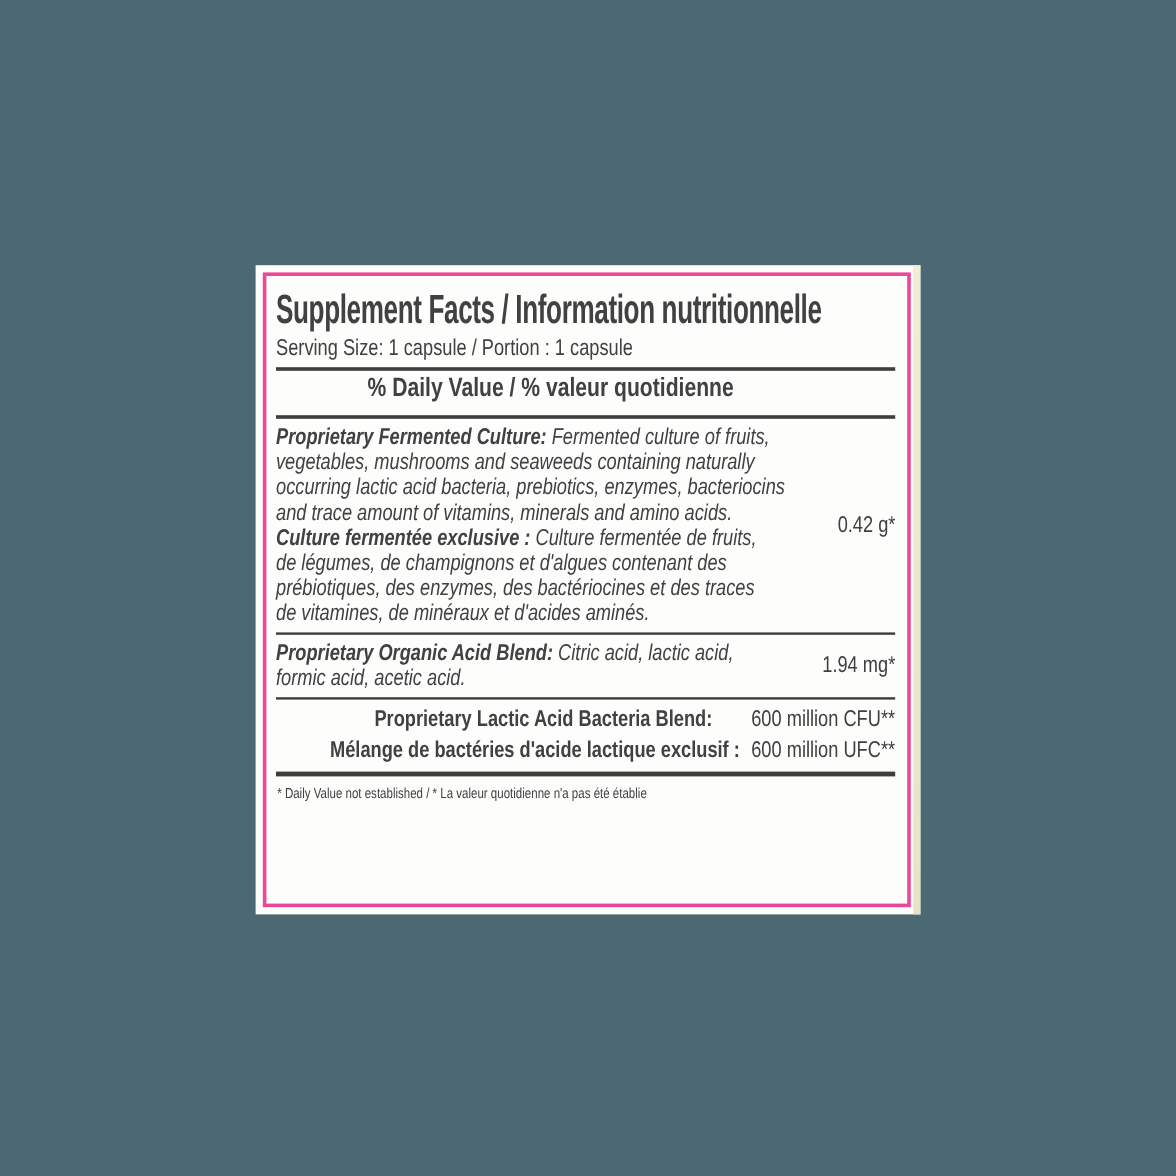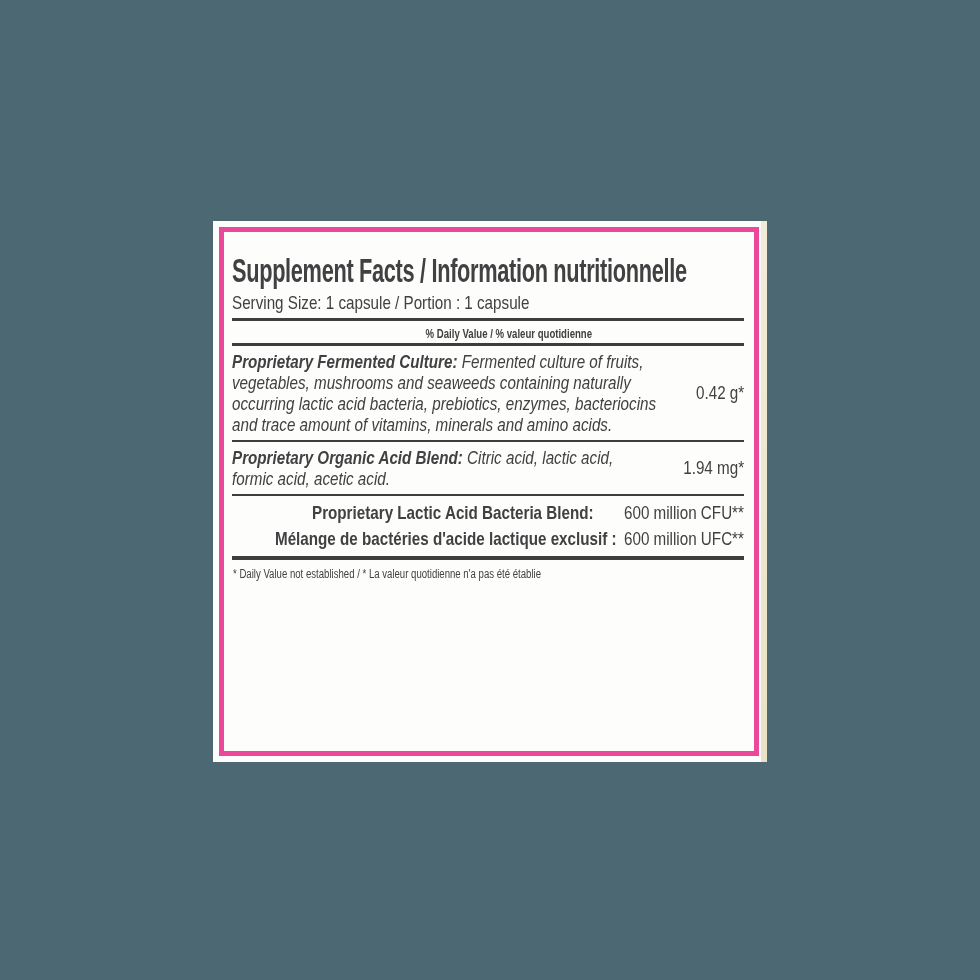--- a/index.html
+++ b/index.html
@@ -32,22 +32,22 @@
     width: 6px;
     height: 100%;
     background: linear-gradient(180deg, #f1ecd8 0%, #e9e2c6 100%);
   }
   .bordered {
     position: absolute;
     left: 6px;
     top: 6px;
     right: 8px;
     bottom: 6px;
-    border: 5px solid #ec4899;
-    padding: 20px 10px 4px 8px;
+    border: 3px solid #ec4899;
+    padding: 10px 10px 4px 8px;
     box-sizing: border-box;
     color: #414042;
     overflow: hidden;
   }
   
   .cxt {
     display: inline-block;
     transform: scaleX(0.64);
     transform-origin: 0 50%;
     white-space: nowrap;
@@ -76,25 +76,25 @@
     white-space: nowrap;
   }
   h1 { margin: 0 0 3px 0; padding: 0; font-size: 34px; line-height: 36px; }
   .serving { font-size: 19px; line-height: 23px; }
   .rule { background: #3f3e3e; }
   .rule.thick  { height: 3px; margin-top: 4px; }
   .rule.med    { height: 3px; }
   .rule.thin   { height: 2px; }
   .rule.thick2 { height: 3.5px; margin-top: 2px; }
   .dv-row {
-    text-align: center;
+    text-align: left;
     font-weight: bold;
-    font-size: 12px;
+    font-size: 22px;
     line-height: 27px;
-    height: 22px;
+    height: 37px;
   }
   .row {
     position: relative;
     padding: 5px 0;
   }
   .para {
     margin: 0;
     font-size: 19px;
     line-height: 21px;
     font-style: italic;
@@ -152,20 +152,26 @@
       <div class="dv-row"><span class="cxr">% Daily Value / % valeur quotidienne</span></div>
 
       <div class="rule med"></div>
 
       <section class="row">
         <p class="para">
             <span class="cx"><b>Proprietary Fermented Culture:</b><span> Fermented culture of fruits,
 vegetables, mushrooms and seaweeds containing naturally
 occurring lactic acid bacteria, prebiotics, enzymes, bacteriocins
 and trace amount of vitamins, minerals and amino acids.</span></span>
+          </p>
+        <p class="para">
+            <span class="cx"><b>Culture fermentée exclusive :</b><span> Culture fermentée de fruits,
+de légumes, de champignons et d'algues contenant des
+prébiotiques, des enzymes, des bactériocines et des traces
+de vitamines, de minéraux et d'acides aminés.</span></span>
           </p>
         <span class="amt">0.42 g*</span>
       </section>
 
       <div class="rule thin"></div>
 
       <section class="row">
         <p class="para">
             <span class="cx"><b>Proprietary Organic Acid Blend:</b><span> Citric acid, lactic acid,
 formic acid, acetic acid.</span></span>

